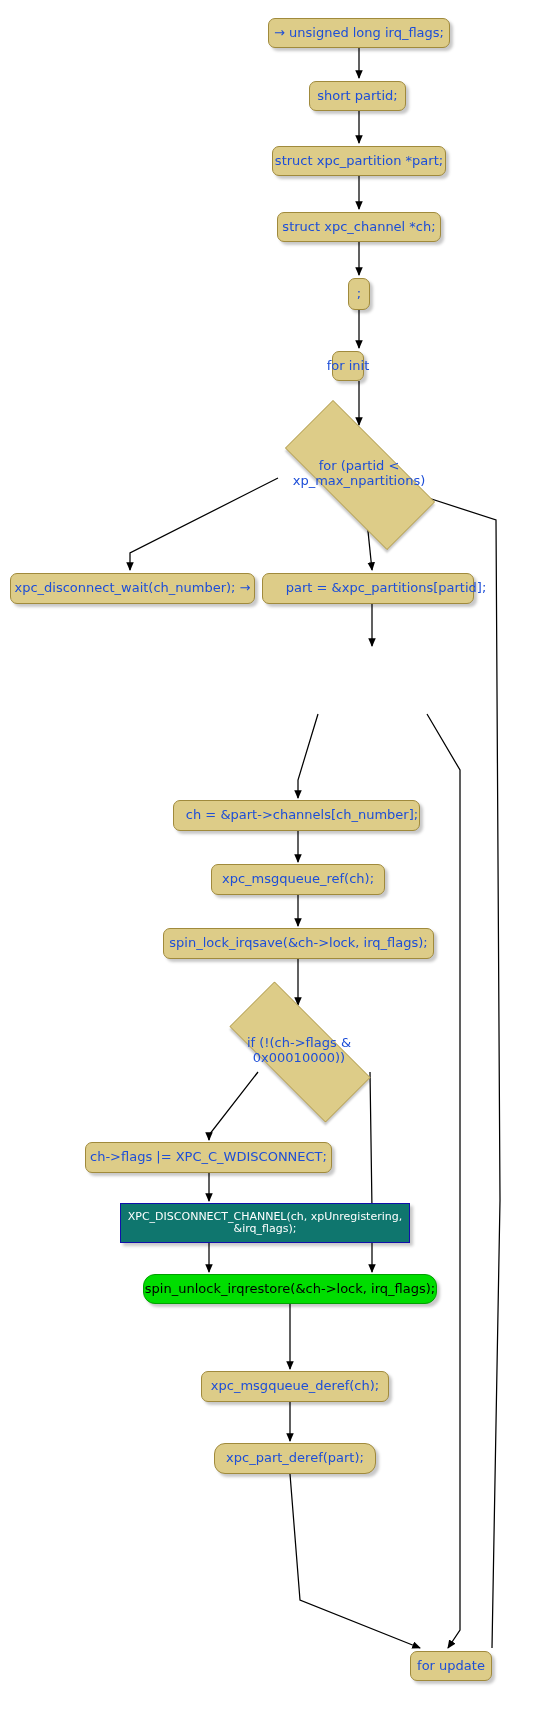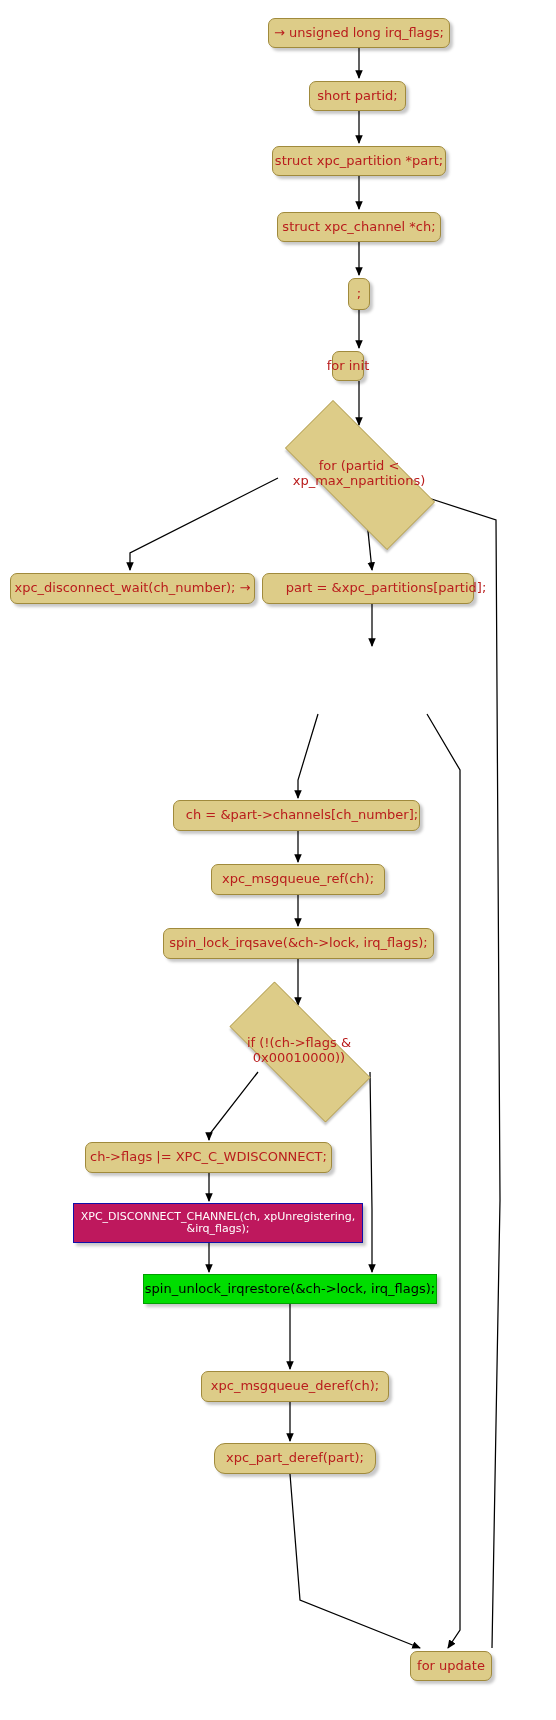--- a/index.html
+++ b/index.html
@@ -1,26 +1,26 @@
 <!DOCTYPE html>
 <html><head>
 <meta charset="utf-8">
 <style>
   html,body{margin:0;padding:0;background:#ffffff;}
   body{width:556px;height:1720px;position:relative;font-family:"DejaVu Sans",sans-serif;overflow:hidden;}
   #canvas{position:absolute;left:0;top:0;width:556px;height:1720px;}
   svg.edges{position:absolute;left:0;top:0;width:556px;height:1720px;pointer-events:none;}
 
   .node{position:absolute;box-sizing:border-box;display:flex;align-items:center;justify-content:center;
-        text-align:center;line-height:1.12;color:#b91c1c;white-space:nowrap;}
+        text-align:center;line-height:1.12;color:#1d4ed8;white-space:nowrap;}
   .box{background:#DDCC88;border:1px solid #A08A3C;border-radius:7px;
        box-shadow:3px 3px 3px rgba(0,0,0,0.22);font-size:13px;}
-  .box.blue{background:#be185d;border:1px solid #1010AA;color:#ffffff;border-radius:0;font-size:11px;
-            white-space:normal;line-height:1.05;}
-  .box.green{background:#00DD00;border:1px solid #00A000;color:#000000;border-radius:0;font-size:13px;}
+  .box.blue{background:#0f766e;border:1px solid #1010AA;color:#ffffff;border-radius:0;font-size:11px;
+            white-space:normal;line-height:1.05;margin-left:47px;}
+  .box.green{background:#00DD00;border:1px solid #00A000;color:#000000;border-radius:12px;font-size:13px;}
   .diamond{font-size:13px;white-space:normal;}
   .diamond .dshape{position:absolute;left:0;top:0;width:100%;height:100%;
        background:#DDCC88;border:1px solid #A08A3C;
        transform:rotate(45deg) scale(0.7071);
        box-shadow:3px 3px 3px rgba(0,0,0,0.22);}
   .diamond .dtext{position:relative;z-index:2;padding:0 6px;}
 </style>
 </head>
 <body>
 

